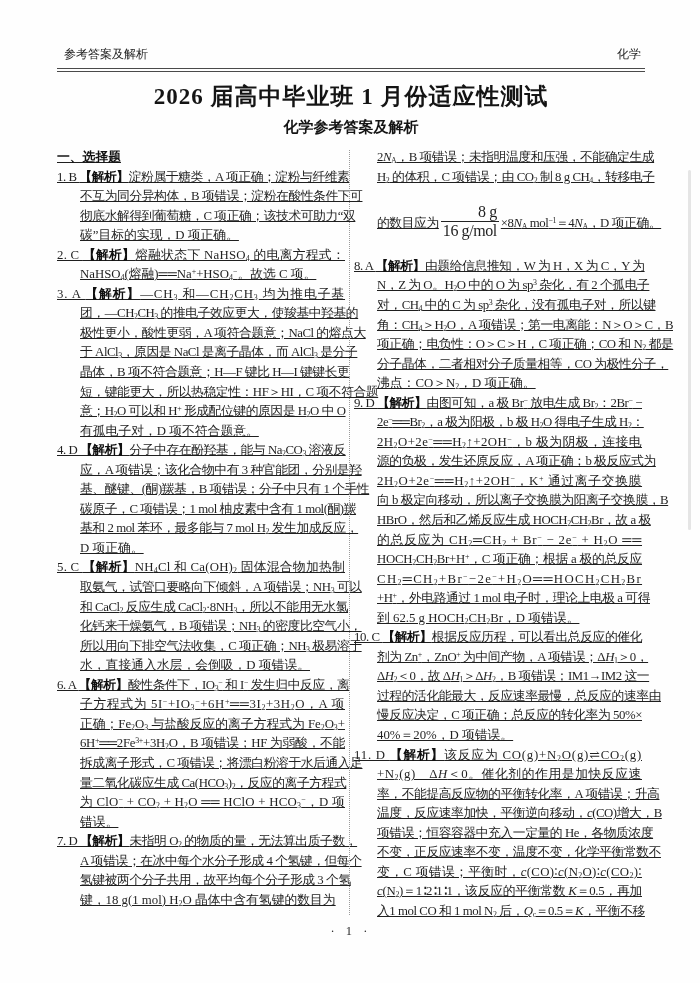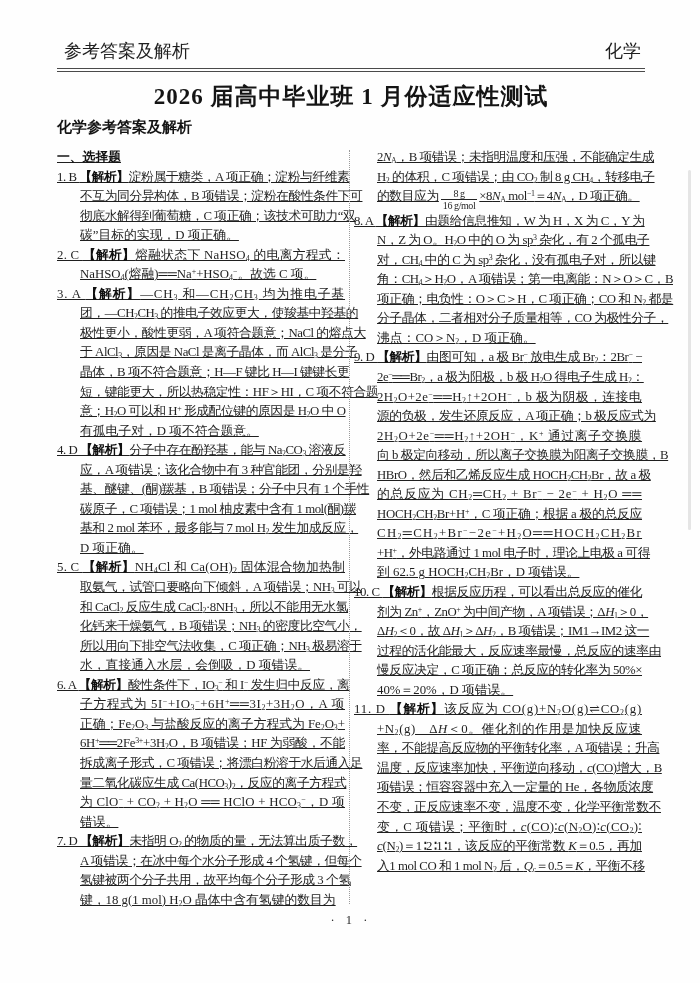--- a/index.html
+++ b/index.html
@@ -8,54 +8,54 @@
     width:700px;height:983px;
     box-sizing:border-box;
     background:#fefefe;
     color:#1f1f1f;
     font-family:"Liberation Serif","DejaVu Serif",serif;
     padding:46px 55px 0 57px;
     overflow:hidden;
   }
   .hdr{
     display:flex;justify-content:space-between;align-items:flex-end;
-    font-size:18px;padding:0 4px 0 7px;height:17px;
+    font-size:12px;padding:0 4px 0 7px;height:17px;
   }
   .rule{
     margin-top:5px;height:2px;
     border-top:1px solid #4a4a4a;border-bottom:1px solid #4a4a4a;
   }
   h1.title{
     margin:11px 0 0 0;text-align:center;
     font-size:23px;font-weight:bold;letter-spacing:1px;line-height:28px;color:#141414;
   }
   h2.subtitle{
-    margin:7px 0 0 0;
+    margin:7px 0 0 0;text-align:center;
     font-size:15px;font-weight:bold;line-height:18px;color:#141414;
   }
   .columns{
     display:flex;margin-top:12px;align-items:stretch;text-decoration:underline;
   }
   .col{width:288px;}
   .col-sep{
     width:0;border-left:1px dotted #9a9a9a;margin:2px 4px 6px 4px;
   }
   .line{
     font-size:12.8px;line-height:19.55px;
     white-space:nowrap;
     color:#1f1f1f;
   }
   .line.ind{padding-left:23px;}
   .line b{font-weight:bold;color:#101010;}
   sub,sup{font-size:0.62em;line-height:0;}
   sup{vertical-align:0.55em;}
   sub{vertical-align:-0.25em;}
   .frac{
-    display:inline-block;vertical-align:-9px;text-align:center;
-    font-size:10px;line-height:1.15;margin:0 2px;
+    display:inline-block;vertical-align:-9px;text-align:right;
+    font-size:16px;line-height:1.15;margin:16px 2px;
   }
   .frac .num{display:block;border-bottom:1px solid #222;padding:0 2px;}
   .frac .den{display:block;padding:0 2px;}
   .footer{
     margin-top:3px;text-align:center;
     font-size:12.5px;letter-spacing:4px;color:#2a2a2a;
   }
   .scan-smudge{
     position:absolute;right:9px;top:170px;width:3px;height:360px;
     background:#cfcfcf;opacity:.55;border-radius:2px;

